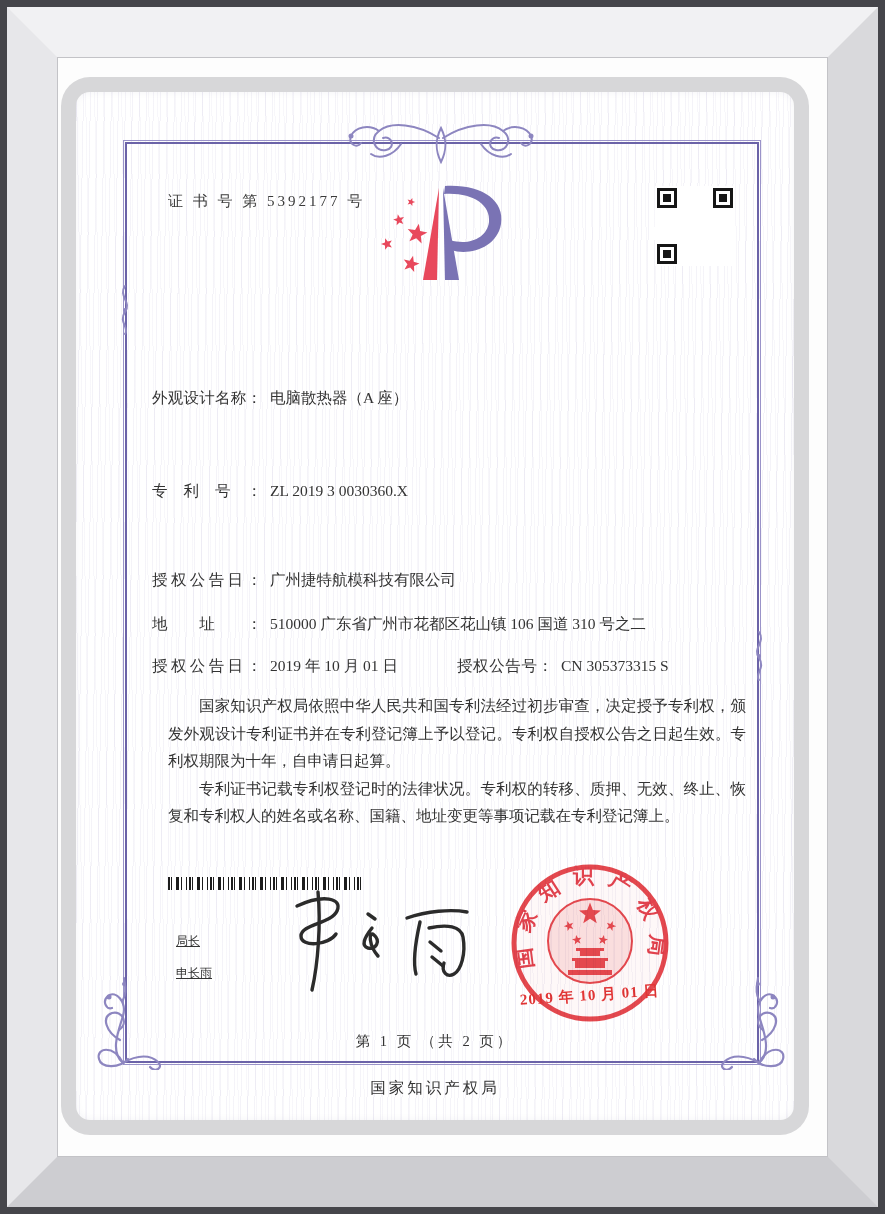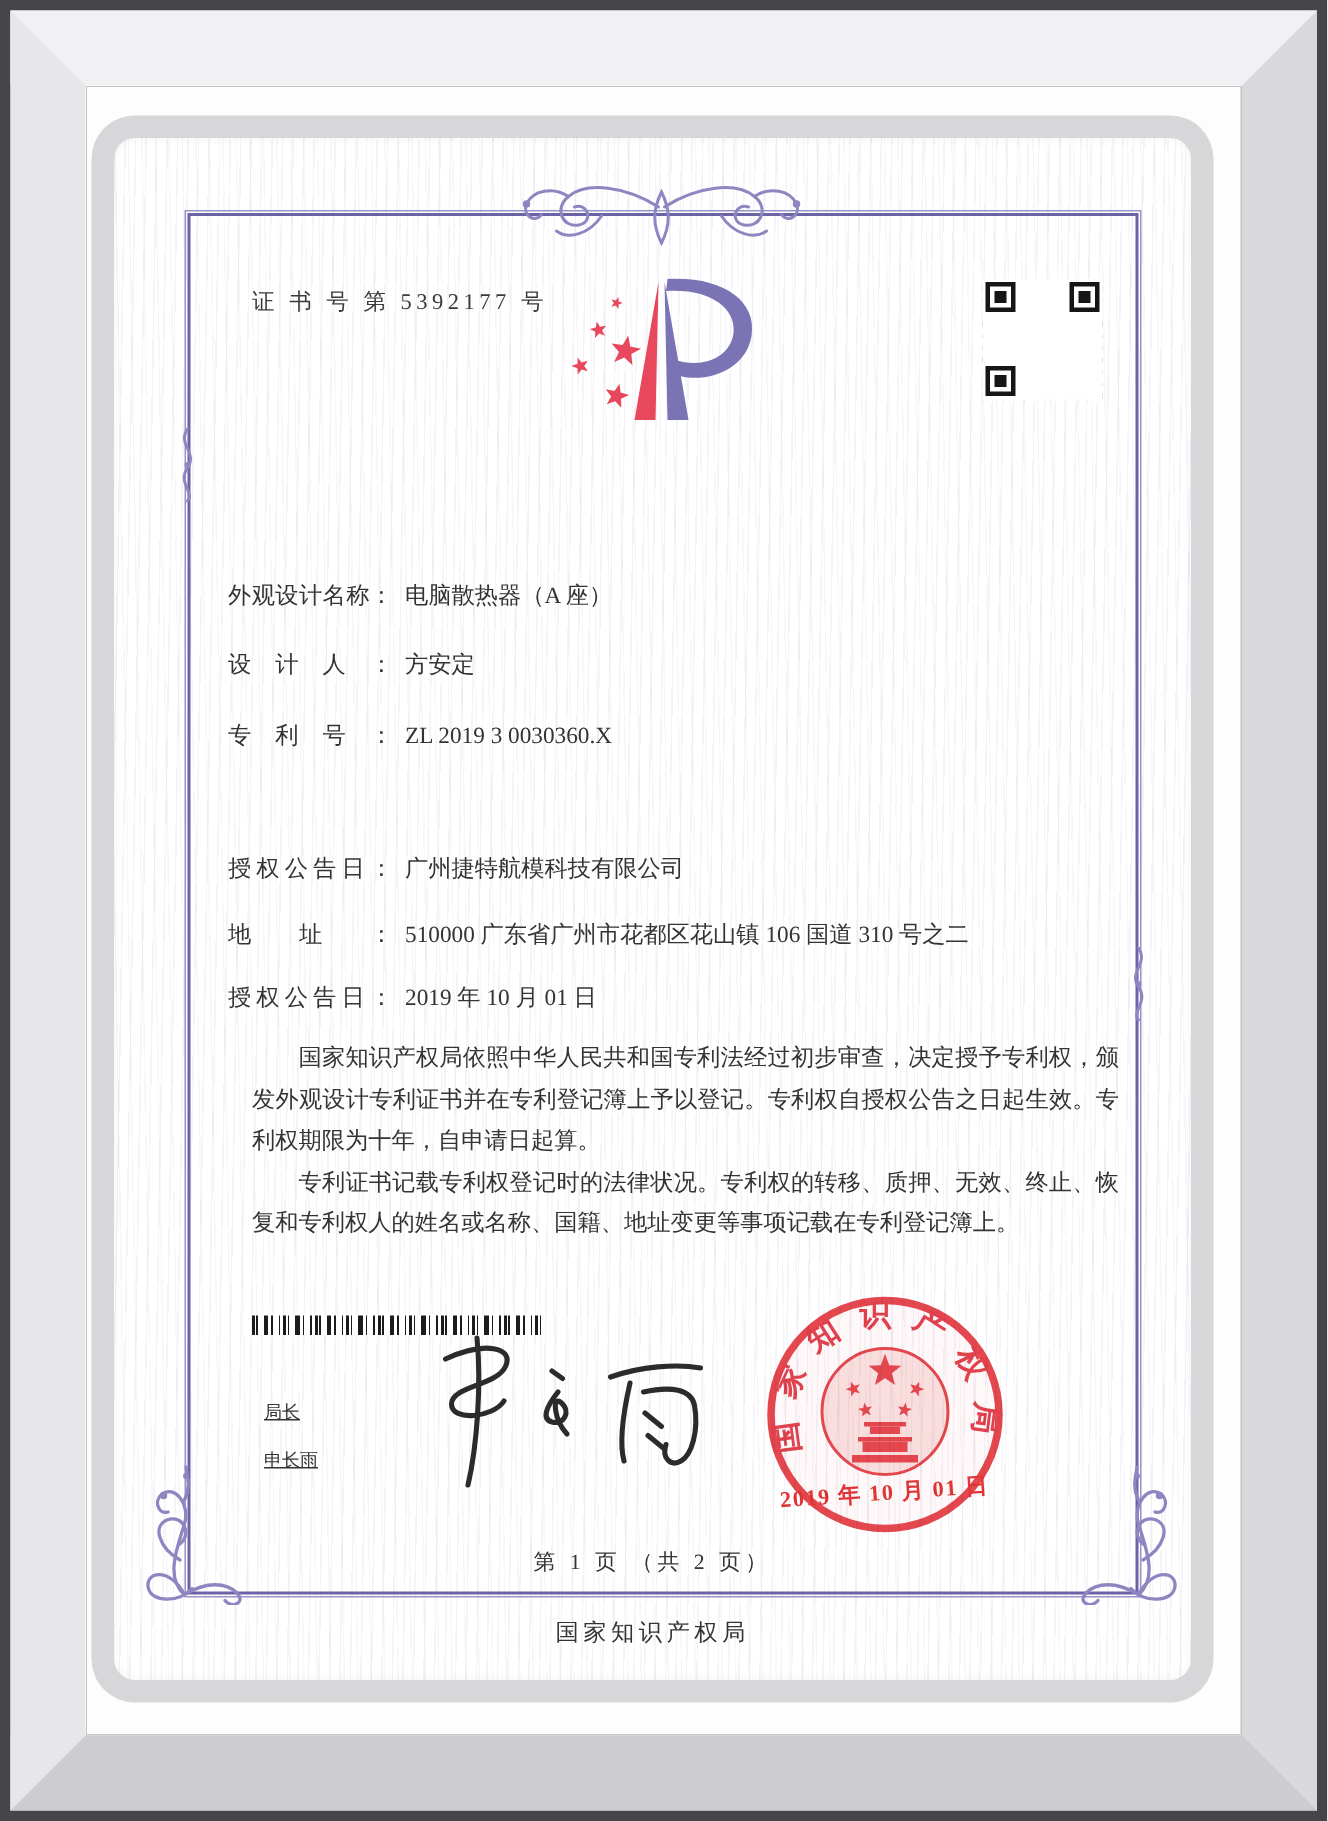--- a/index.html
+++ b/index.html
@@ -155,35 +155,35 @@
     <div class="qr">
       <div class="finder f1"></div>
       <div class="finder f2"></div>
       <div class="finder f3"></div>
     </div>
 
 
     <div class="field-row" style="top:295px;">
       <span class="field-label">外观设计名称：</span><span class="field-value">电脑散热器（A 座）</span>
     </div>
-    <div class="field-row" style="top:341px;">
-      <span class="field-label">设计人：</span><span class="field-value">方安定</span>
-    </div>
     <div class="field-row" style="top:388px;">
       <span class="field-label">专利号：</span><span class="field-value">ZL 2019 3 0030360.X</span>
     </div>
     <div class="field-row" style="top:477px;">
       <span class="field-label">授权公告日：</span><span class="field-value">广州捷特航模科技有限公司</span>
     </div>
     <div class="field-row" style="top:521px;">
       <span class="field-label">地址：</span><span class="field-value">510000 广东省广州市花都区花山镇 106 国道 310 号之二</span>
     </div>
 
     <div class="field-row" style="top:563px;">
       <span class="field-label">授权公告日：</span><span class="field-value">2019 年 10 月 01 日</span>
+      <span class="pair2">
+        <span class="field-label">授权公告号：</span><span class="field-value">CN 305373315 S</span>
+      </span>
     </div>
 
     <div class="body-text">
       <p>国家知识产权局依照中华人民共和国专利法经过初步审查，决定授予专利权，颁发外观设计专利证书并在专利登记簿上予以登记。专利权自授权公告之日起生效。专利权期限为十年，自申请日起算。</p>
       <p>专利证书记载专利权登记时的法律状况。专利权的转移、质押、无效、终止、恢复和专利权人的姓名或名称、国籍、地址变更等事项记载在专利登记簿上。</p>
     </div>
 
     <div class="barcode"></div>
 
     <div class="signer">

